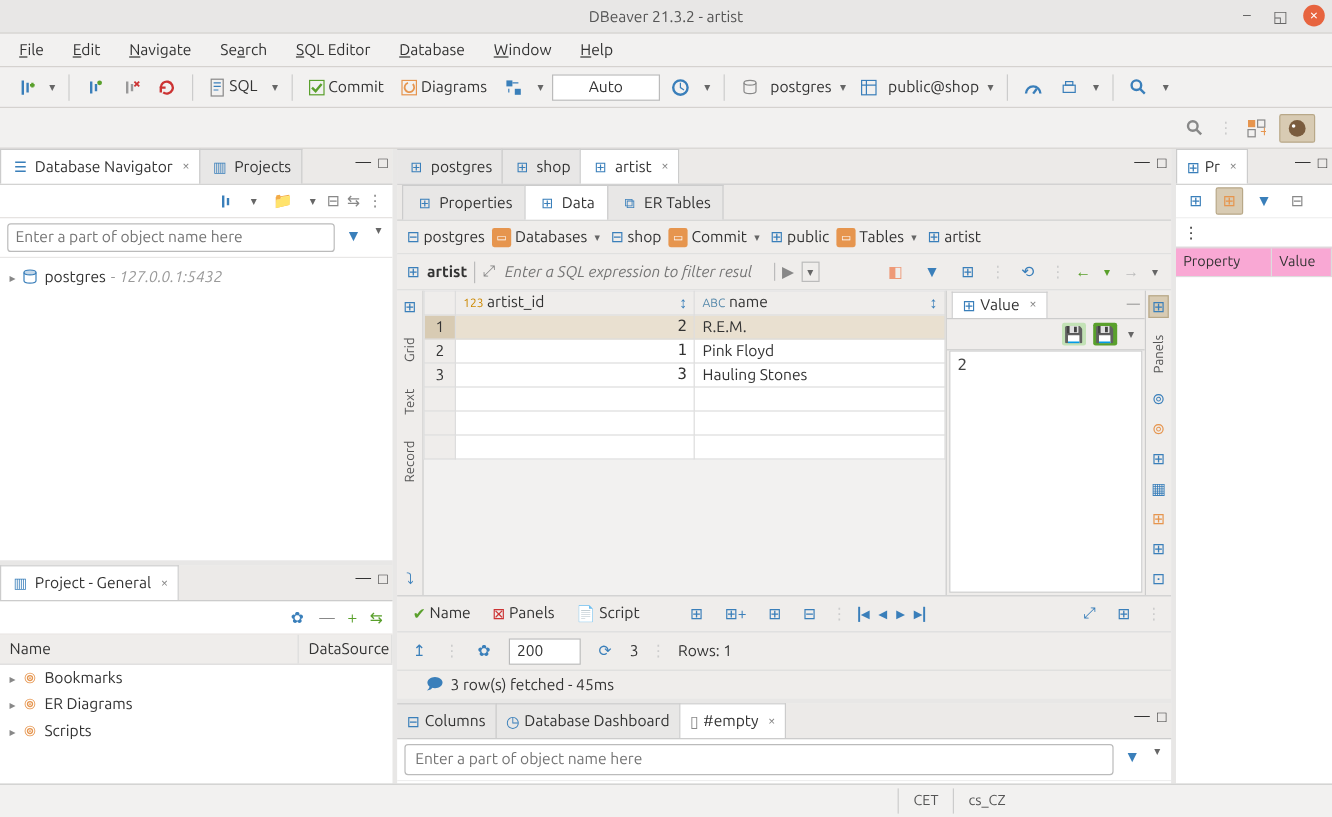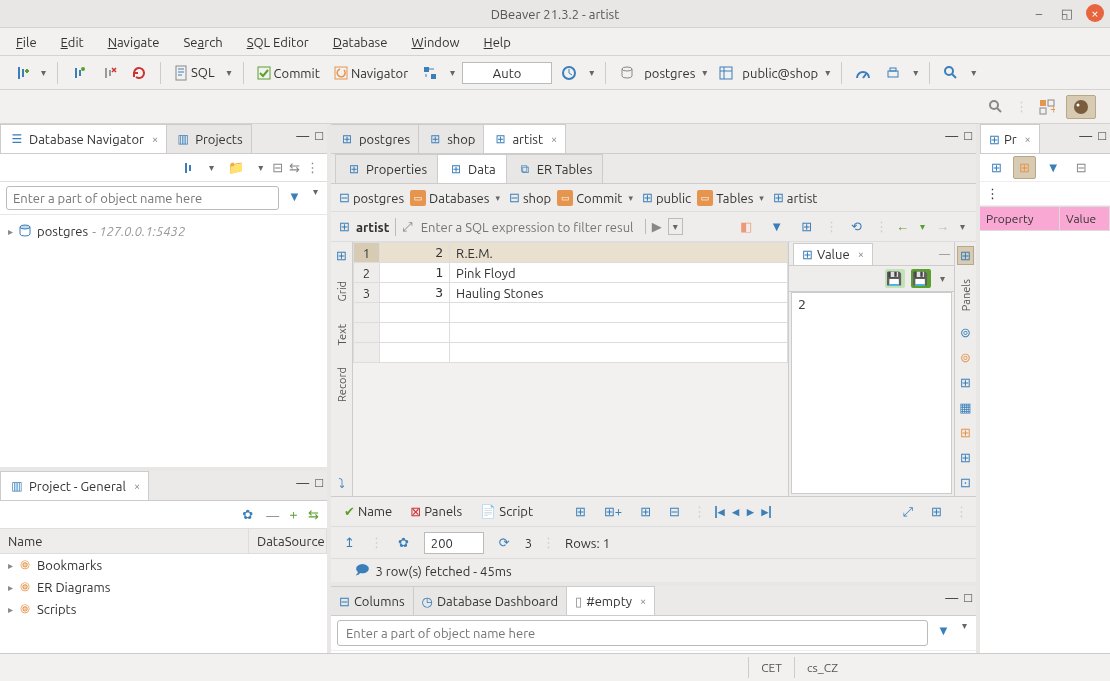--- a/index.html
+++ b/index.html
@@ -48,21 +48,21 @@
     
     .ctr-top{flex:1;display:flex;flex-direction:column;border-bottom:4px solid #e8e7e6}
     .ctr-bot{height:186px;display:flex;flex-direction:column}
     .subtabs{height:30px;display:flex;align-items:stretch;background:#eceae8;border-bottom:1px solid #ccc;padding-left:4px}
     .subtab{display:flex;align-items:center;gap:4px;padding:0 10px;border:1px solid #ccc;border-bottom:none;background:#e8e7e6;margin-right:-1px;cursor:pointer}
     .subtab.active{background:#fff}
     .crumb{height:28px;display:flex;align-items:center;gap:6px;padding:0 8px;border-bottom:1px solid #ddd;background:#efedeb}
     .crumb .c{display:flex;align-items:center;gap:3px}
     .crumb .dd{font-size:9px}
     .filter2{height:30px;display:flex;align-items:center;gap:6px;padding:0 8px;border-bottom:1px solid #ddd;background:#efedeb}
-    .filter2 input{flex:0 0 220px;border:none;background:transparent;color:#4c1d95;padding:4px 2px}
+    .filter2 input{flex:0 0 220px;border:none;background:transparent;font-style:italic;color:#4c1d95;padding:4px 2px}
     .filter2 .play{border-left:1px solid #bbb;padding-left:6px}
     .filter2 .actions-right{margin-left:auto;display:flex;gap:8px;align-items:center}
     .grid-wrap{flex:1;display:flex;overflow:hidden}
     .grid-side{width:22px;background:#efedeb;border-right:1px solid #ccc;display:flex;flex-direction:column;align-items:center;gap:14px;padding-top:6px}
     .vtext{writing-mode:vertical-rl;transform:rotate(180deg);font-size:11px;color:#555;padding:4px 0}
     .grid-main{flex:1;display:flex;flex-direction:column;overflow:hidden}
     .gtable{border-collapse:collapse;background:#fff}
     .gtable th,.gtable td{border:1px solid #ddd;padding:2px 6px;height:20px;text-align:left;font-weight:normal}
     .gtable th{background:#efedeb}
     .gtable th.col{min-width:96px}
@@ -160,21 +160,21 @@
         <rect x="1" y="1" width="12" height="12" fill="none" stroke="#5aa02c"></rect>
         <path d="M3 7 l3 3 l5 -6" fill="none" stroke="#5aa02c" stroke-width="2"></path>
       </svg>
       <span>Commit</span>
     </span>
   <span class="tbtn orange">
       <svg width="14" height="14">
         <rect x="1" y="1" width="12" height="12" fill="none" stroke="#e6954e"></rect>
         <path d="M10 4 a4 4 0 1 1 -4 -1" fill="none" stroke="#e6954e" stroke-width="1.5"></path>
       </svg>
-      <span>Navigator</span>
+      <span>Diagrams</span>
     </span>
   <span class="tbtn">
       <svg width="16" height="16">
         <rect x="2" y="2" width="5" height="5" fill="#3a7fba"></rect>
         <rect x="9" y="9" width="5" height="5" fill="#3a7fba"></rect>
         <path d="M7 4 h5 M4 9 v3" stroke="#3a7fba"></path>
       </svg>
     </span>
   <span class="dd">▾</span>
   <div class="cmb">Auto</div>
@@ -435,20 +435,25 @@
         <div class="grid-side">
           <span style="color:#3a7fba">⊞</span>
           <span class="vtext">Grid</span>
           <span class="vtext">Text</span>
           <span class="vtext">Record</span>
           <span style="color:#3a7fba;margin-top:auto;margin-bottom:6px">⤵</span>
         </div>
         <div class="grid-main">
           <table class="gtable">
             <tbody>
+                <tr>
+              <th class="rn"></th>
+              <th class="col"><span style="color:#c80;font-size:10px">123</span> <span>artist_id</span> <span style="float:right;color:#3a7fba">↕</span></th>
+              <th class="col"><span style="color:#58a;font-size:10px">ABC</span> <span>name</span> <span style="float:right;color:#3a7fba">↕</span></th>
+            </tr>
             <tr class="sel">
                   <td class="rn">1</td>
                   <td class="num">2</td>
                   <td>R.E.M.</td>
                 </tr>
             <tr>
                   <td class="rn">2</td>
                   <td class="num">1</td>
                   <td>Pink Floyd</td>
                 </tr>

